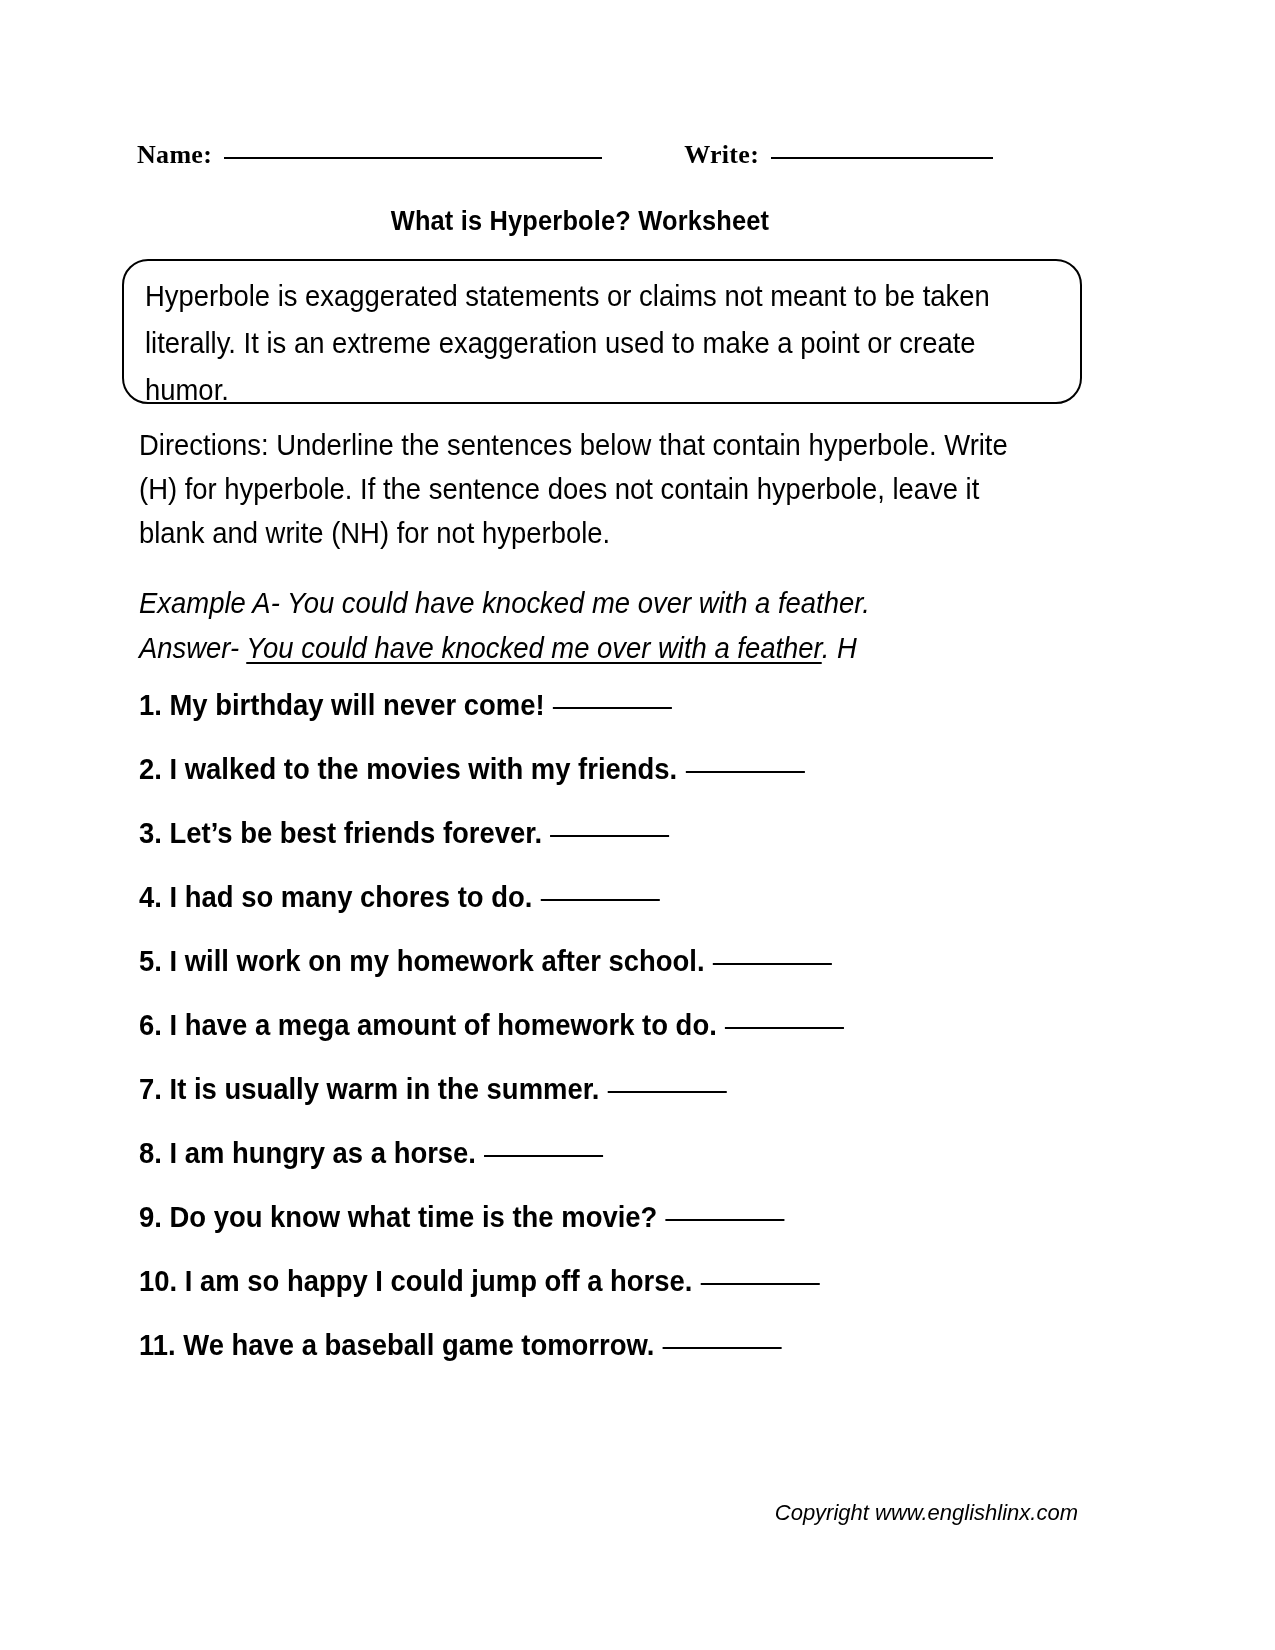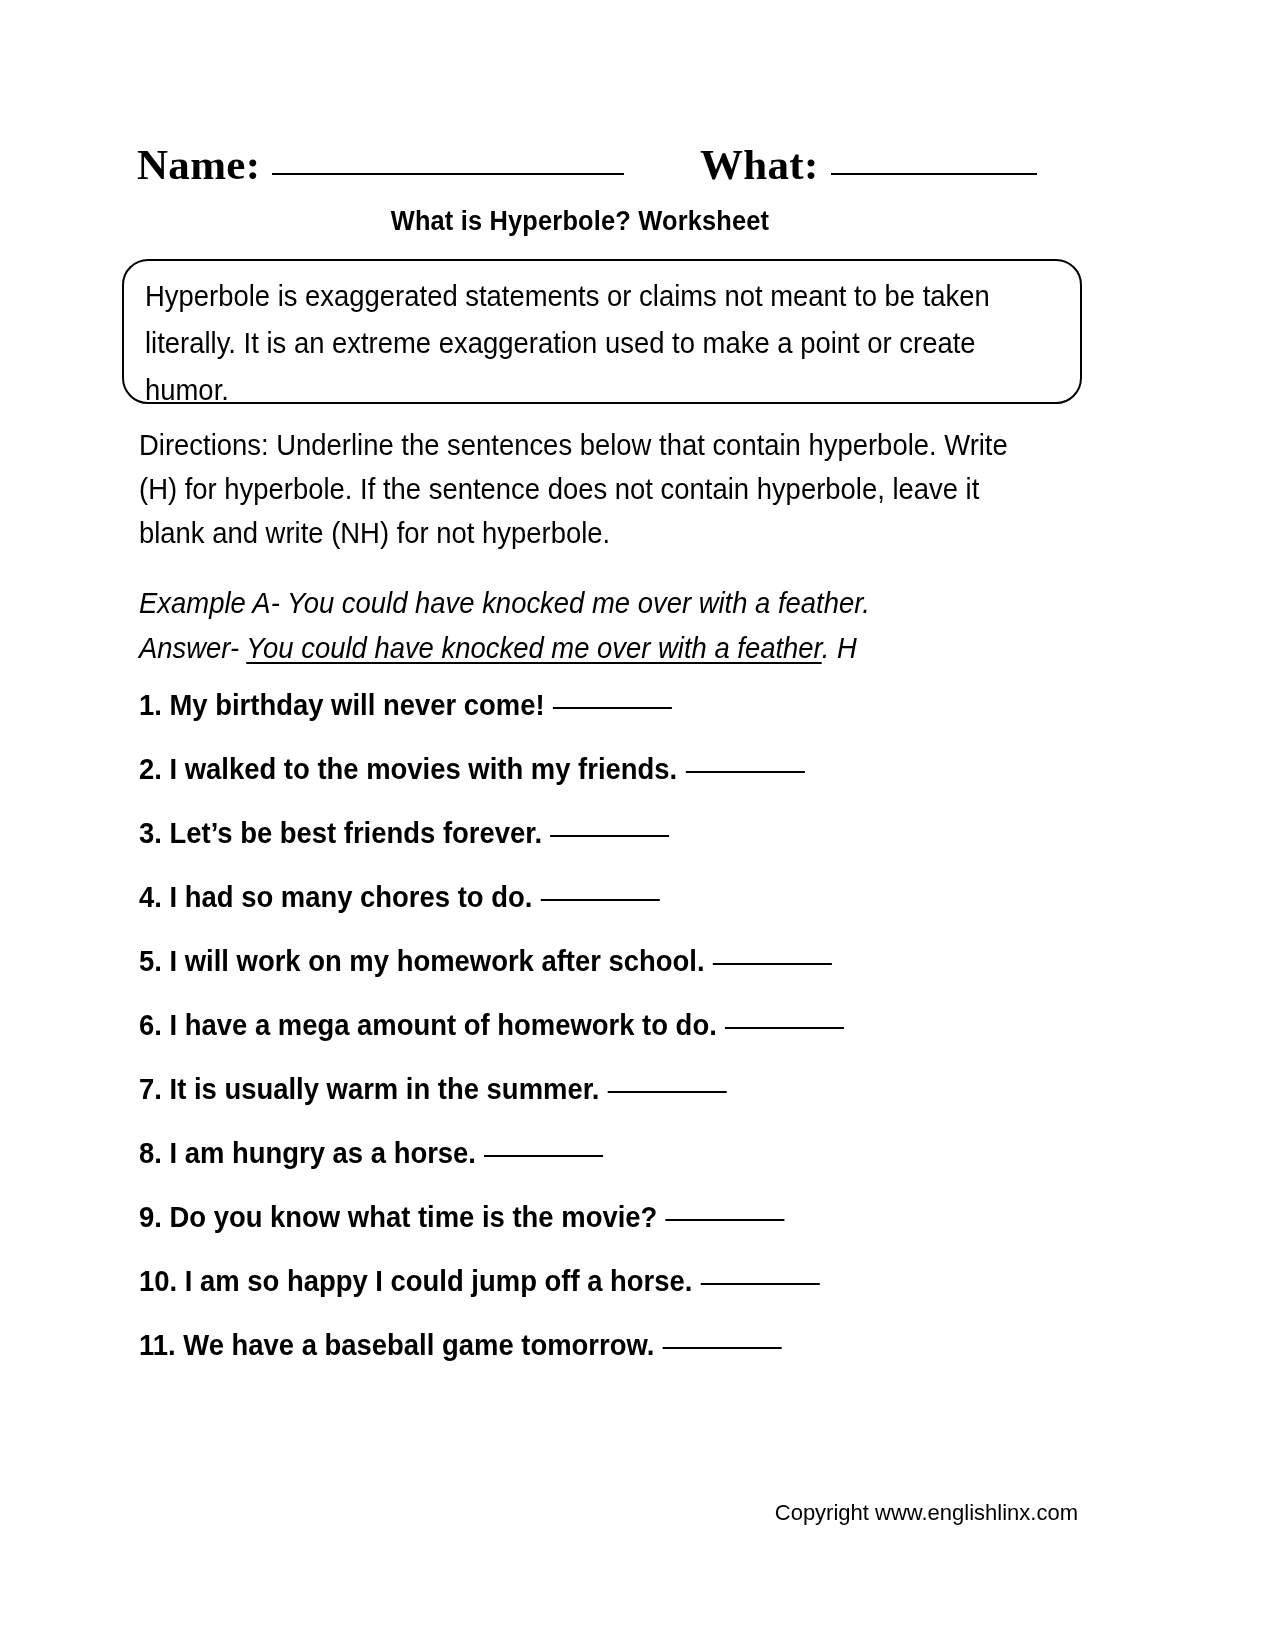--- a/index.html
+++ b/index.html
@@ -29,21 +29,21 @@
     top: 140px;
     left: 137px;
     width: 900px;
     height: 48px;
     display: flex;
     align-items: baseline;
   }
   .nd-label {
     font-family: "Liberation Serif", serif;
     font-weight: bold;
-    font-size: 43px;
+    font-size: 26px;
     letter-spacing: 0.3px;
     white-space: nowrap;
   }
   .nd-rule {
     display: inline-block;
     border-bottom: 2.5px solid #000;
     height: 1px;
     position: relative;
     top: -4px;
   }
@@ -150,32 +150,33 @@
 
   
   .copyright {
     position: absolute;
     top: 1500px;
     left: 0;
     width: 1078px;
     text-align: right;
     font-size: 22px;
     font-family: "Liberation Sans", sans-serif;
+    font-style: italic;
   }
 </style>
 </head>
 <body>
 
 <div class="page">
 
   <div class="name-date-row">
     <span class="nd-label">Name:</span>
     <span class="nd-rule rule-name"></span>
     <span class="nd-gap"></span>
-    <span class="nd-label">What:</span>
+    <span class="nd-label">Write:</span>
     <span class="nd-rule rule-date"></span>
   </div>
 
   <div class="worksheet-title">What is Hyperbole? Worksheet</div>
 
   <div class="definition-box"></div>
   <div class="definition-text">Hyperbole is exaggerated statements or claims not meant to be taken literally. It is an extreme exaggeration used to make a point or create humor.</div>
 
   <div class="directions">Directions: Underline the sentences below that contain hyperbole. Write (H) for hyperbole. If the sentence does not contain hyperbole, leave it blank and write (NH) for not hyperbole.</div>
 

